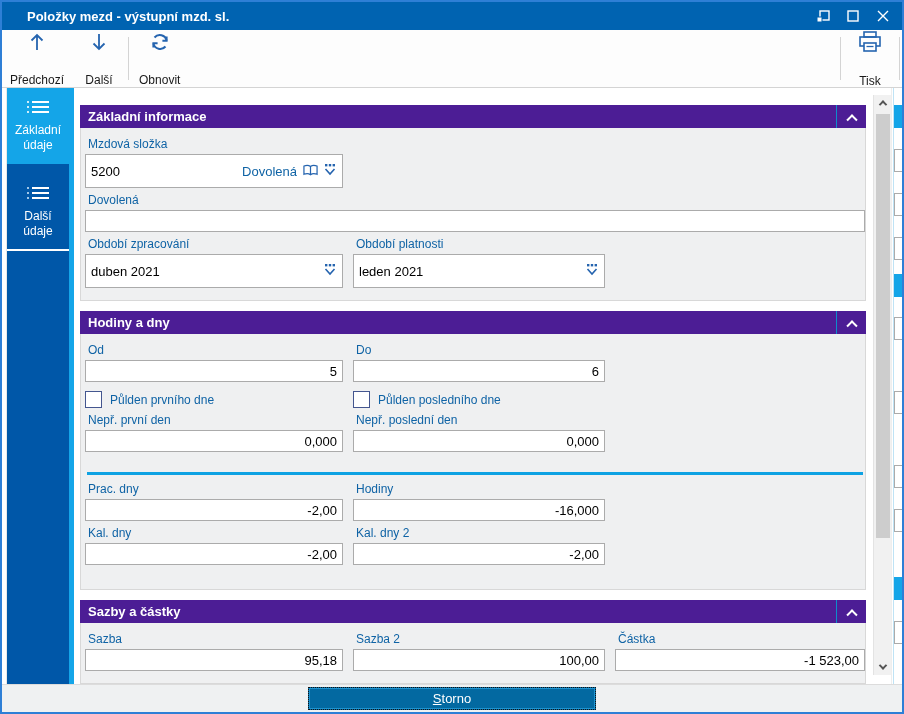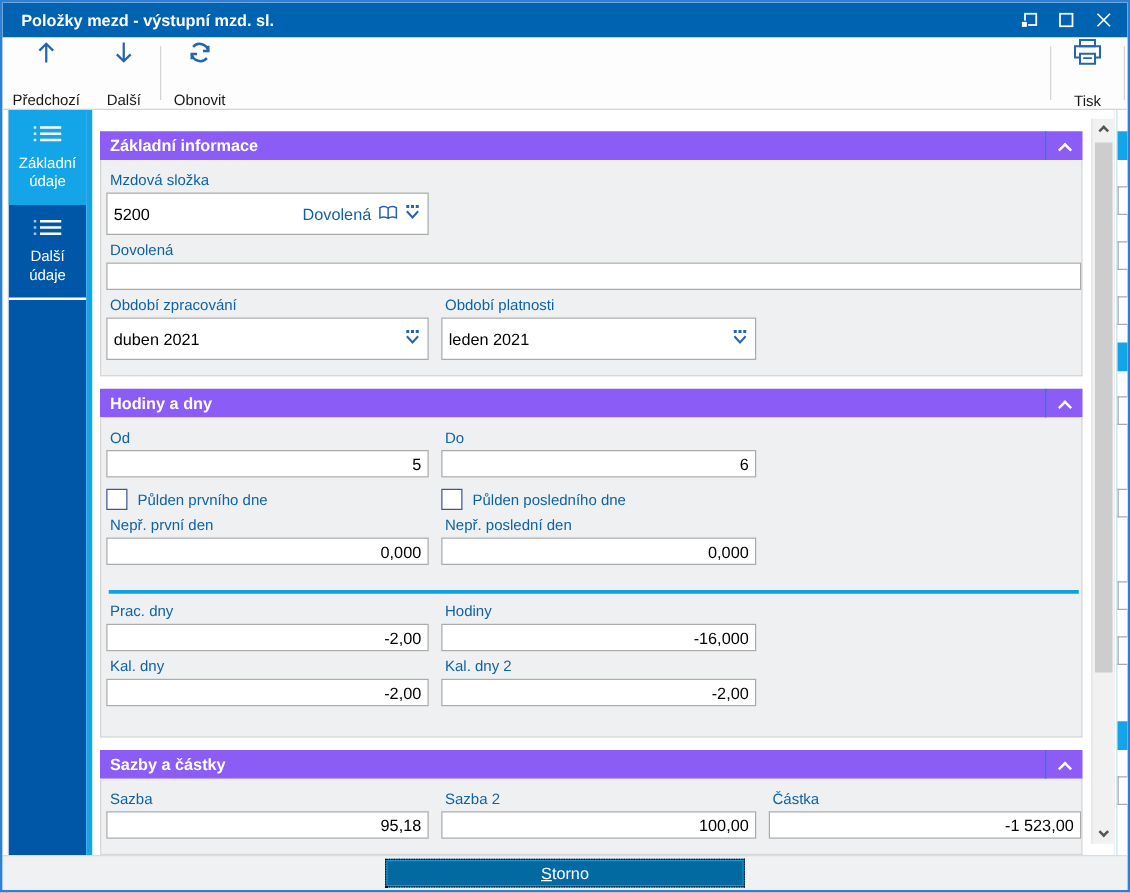--- a/index.html
+++ b/index.html
@@ -1,43 +1,43 @@
 <!DOCTYPE html>
 <html><head>
 <meta charset="utf-8">
 <style>
   * { margin:0; padding:0; box-sizing:border-box; }
   html,body { width:904px; height:714px; background:#c8c8c8; font-family:"Liberation Sans", sans-serif; }
   .window { position:relative; width:904px; height:714px; background:#ffffff; border:2px solid #2e7fd6; display:flex; flex-direction:column; overflow:hidden; }
 
   
   .titlebar { height:28px; background:#0063b1; display:flex; align-items:center; color:#fff; flex:0 0 auto; }
-  .titlebar .title { font-size:13px; font-weight:bold; padding-left:15px; flex:1; }
+  .titlebar .title { font-size:13px; font-weight:bold; padding-left:25px; flex:1; }
   .winbtn { width:30px; height:28px; display:flex; align-items:center; justify-content:center; color:#fff; cursor:default; }
   .winbtn svg { display:block; }
 
   
   .toolbar { height:58px; background:#fdfdfd; border-bottom:1px solid #d4d4d4; display:flex; align-items:stretch; flex:0 0 auto; }
   .tbtn { min-width:54px; padding:4px 8px 3px; display:flex; flex-direction:column; align-items:center; justify-content:center; gap:21px; color:#1a1a1a; font-size:12px; }
   .tbtn .ticon { height:22px; display:flex; align-items:flex-end; justify-content:center; }
   .tsep { width:1px; background:#d4d4d4; margin:7px 2px; }
   .tspacer { flex:1; }
 
   
   .main { flex:1 1 auto; display:flex; align-items:stretch; min-height:0; position:relative; }
   .left-sliver { width:5px; background:#fff; border-right:1px solid #e9e9e9; }
-  .sidebar { width:62px; background:#0057a8; display:flex; flex-direction:column; }
+  .sidebar { width:62px; background:#0057a8; display:flex; flex-direction:column;gap:11px; }
   .side-item { height:76px; display:flex; flex-direction:column; align-items:center; justify-content:center; gap:4px; color:#fff; font-size:12px; text-align:center; line-height:1.25; cursor:default; }
   .side-item.active { background:#14a5e8; }
   .side-item.inactive { border-bottom:2px solid #fff; }
   .accent-strip { width:5px; background:#14a5e8; }
 
   .content { flex:1 1 auto; background:#fff; padding:17px 4px 0 6px; overflow:hidden; }
   .section { width:786px; margin-bottom:10px; }
-  .sec-head { height:23px; background:#8b5cf6; display:flex; align-items:center; color:#fff;gap:20px; }
+  .sec-head { height:23px; background:#4c1d95; display:flex; align-items:center; color:#fff;gap:20px; }
   .sec-head .sec-title { flex:1; font-size:13px; font-weight:bold; padding-left:8px; }
   .sec-collapse { width:30px; height:23px; display:flex; align-items:center; justify-content:center; border-left:1px solid #0d8ccb; }
   .chev-up-w { width:8px; height:8px; border-left:2px solid #fff; border-top:2px solid #fff; transform:rotate(45deg) translate(2px,2px); }
   .sec-body { background:#eff0f1; border:1px solid #d8d8d8; border-top:none; padding:4px 3px 12px 3px; }
 
   .row { display:grid; grid-template-columns:258px 252px 250px; column-gap:10px; padding:0 1px; }
   .lbl { font-size:12px; color:#0f63a5; margin:5px 0 3px 3px; white-space:nowrap; }
   .tin { width:100%; height:22px; border:1px solid #ababab; background:#fff; font-family:"Liberation Sans",sans-serif; font-size:13px; padding:0 5px; color:#000; }
   .tin.num { text-align:right; }
   .span-all { grid-column:1 / 4; }

